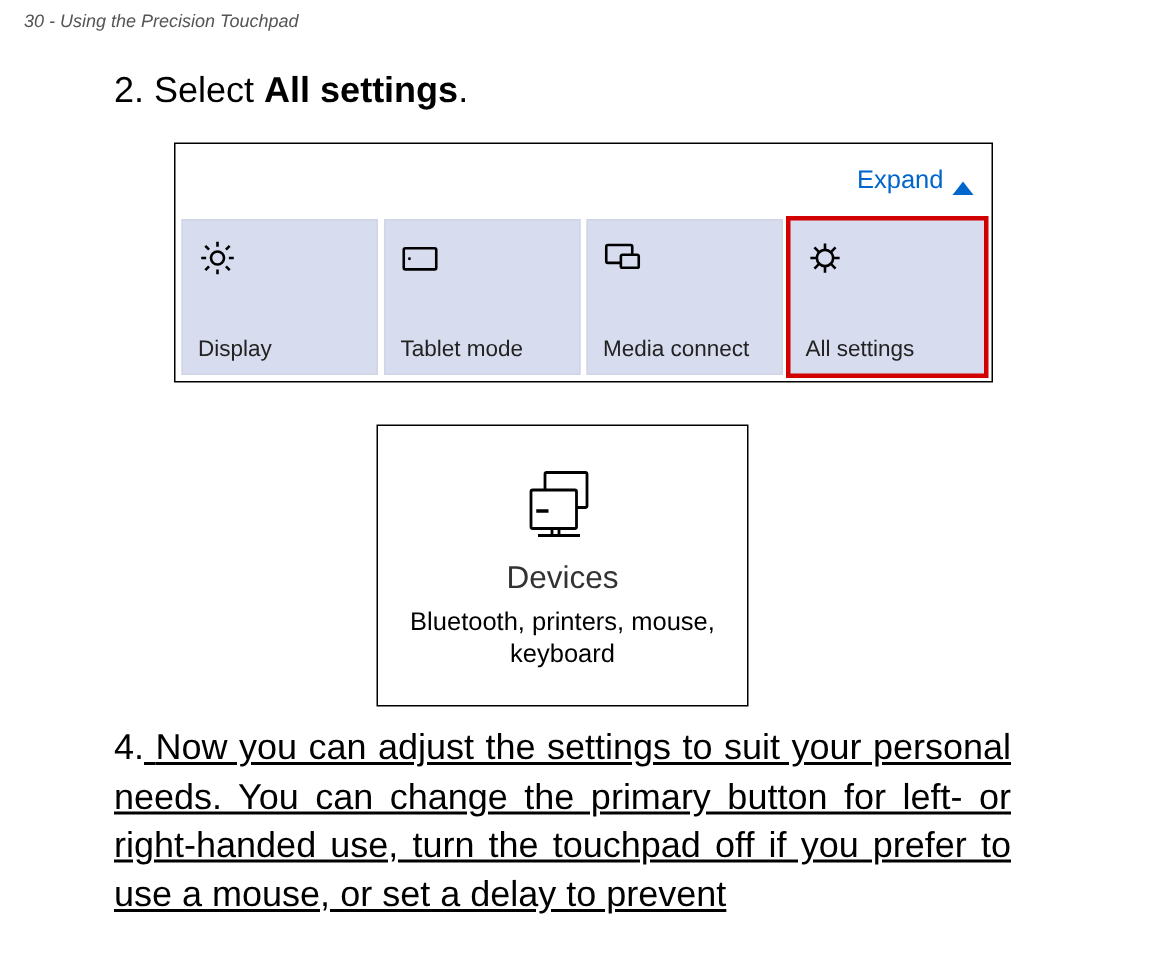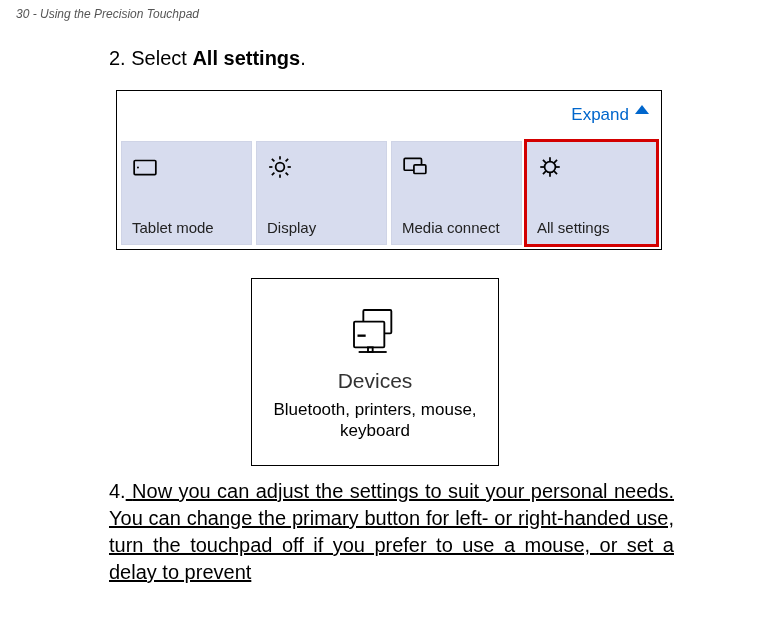--- a/index.html
+++ b/index.html
@@ -14,45 +14,44 @@
     .header-title {
       font-style: italic;
       font-size: 12px;
       color: #555;
       padding: 7px 0 0 16px;
     }
     .content {
       padding: 24px 94px 0 76px;
     }
     .step {
-      font-size: 20px;
+      font-size: 24px;
       line-height: 1.35;
       text-align: justify;
       margin-bottom: 18px;
-      margin-left: 33px;
     }
     .step .num {
       display: inline-block;
     }
     .step b { font-weight: bold; }
     .fig1-wrap {
       margin: 0 0 28px 40px;
     }
     .fig1 {
       width: 546px;
       height: 160px;
       border: 1.5px solid #000;
       background: #fff;
       position: relative;
     }
     .expand-row {
       position: absolute;
       top: 14px; right: 12px;
       display: flex;
-      align-items: flex-start;
+      align-items: flex-end;
       gap: 6px;
       color: #0066cc;
       font-size: 17px;
       font-family: "Segoe UI", Arial, sans-serif;
     }
     .chev-up {
       width: 0; height: 0;
       border-left: 7px solid transparent;
       border-right: 7px solid transparent;
       border-bottom: 9px solid #0066cc;
@@ -140,40 +139,40 @@
     <span>Select </span><b>All settings</b><span>.</span>
   </p>
 
   <div class="fig1-wrap">
     <div class="fig1">
       <div class="expand-row">
         <span>Expand</span>
         <span class="chev-up"></span>
       </div>
       <div class="tiles">
-        <div class="tile">
-          <svg class="tile-icon" viewBox="0 0 24 24">
-            <rect x="2" y="6" width="20" height="13" rx="1"></rect>
-              <circle cx="5.5" cy="12.5" r="0.9" fill="#000" stroke="none"></circle>
-          </svg>
-          <span class="tile-label">Tablet mode</span>
-        </div>
         <div class="tile">
           <svg class="tile-icon" viewBox="0 0 24 24">
             <circle cx="12" cy="12" r="4"></circle>
             <line x1="12" y1="2" x2="12" y2="5"></line>
               <line x1="12" y1="19" x2="12" y2="22"></line>
             <line x1="2" y1="12" x2="5" y2="12"></line>
               <line x1="19" y1="12" x2="22" y2="12"></line>
             <line x1="4.5" y1="4.5" x2="6.8" y2="6.8"></line>
               <line x1="17.2" y1="17.2" x2="19.5" y2="19.5"></line>
             <line x1="4.5" y1="19.5" x2="6.8" y2="17.2"></line>
               <line x1="17.2" y1="6.8" x2="19.5" y2="4.5"></line>
           </svg>
           <span class="tile-label">Display</span>
+        </div>
+        <div class="tile">
+          <svg class="tile-icon" viewBox="0 0 24 24">
+            <rect x="2" y="6" width="20" height="13" rx="1"></rect>
+              <circle cx="5.5" cy="12.5" r="0.9" fill="#000" stroke="none"></circle>
+          </svg>
+          <span class="tile-label">Tablet mode</span>
         </div>
         <div class="tile">
           <svg class="tile-icon" viewBox="0 0 24 24">
             <rect x="2" y="4" width="16" height="11" rx="1"></rect>
             <rect x="11" y="10" width="11" height="8" rx="1" fill="#d7dcee"></rect>
           </svg>
           <span class="tile-label">Media connect</span>
         </div>
         <div class="tile">
           <div class="tile-highlight"></div>

